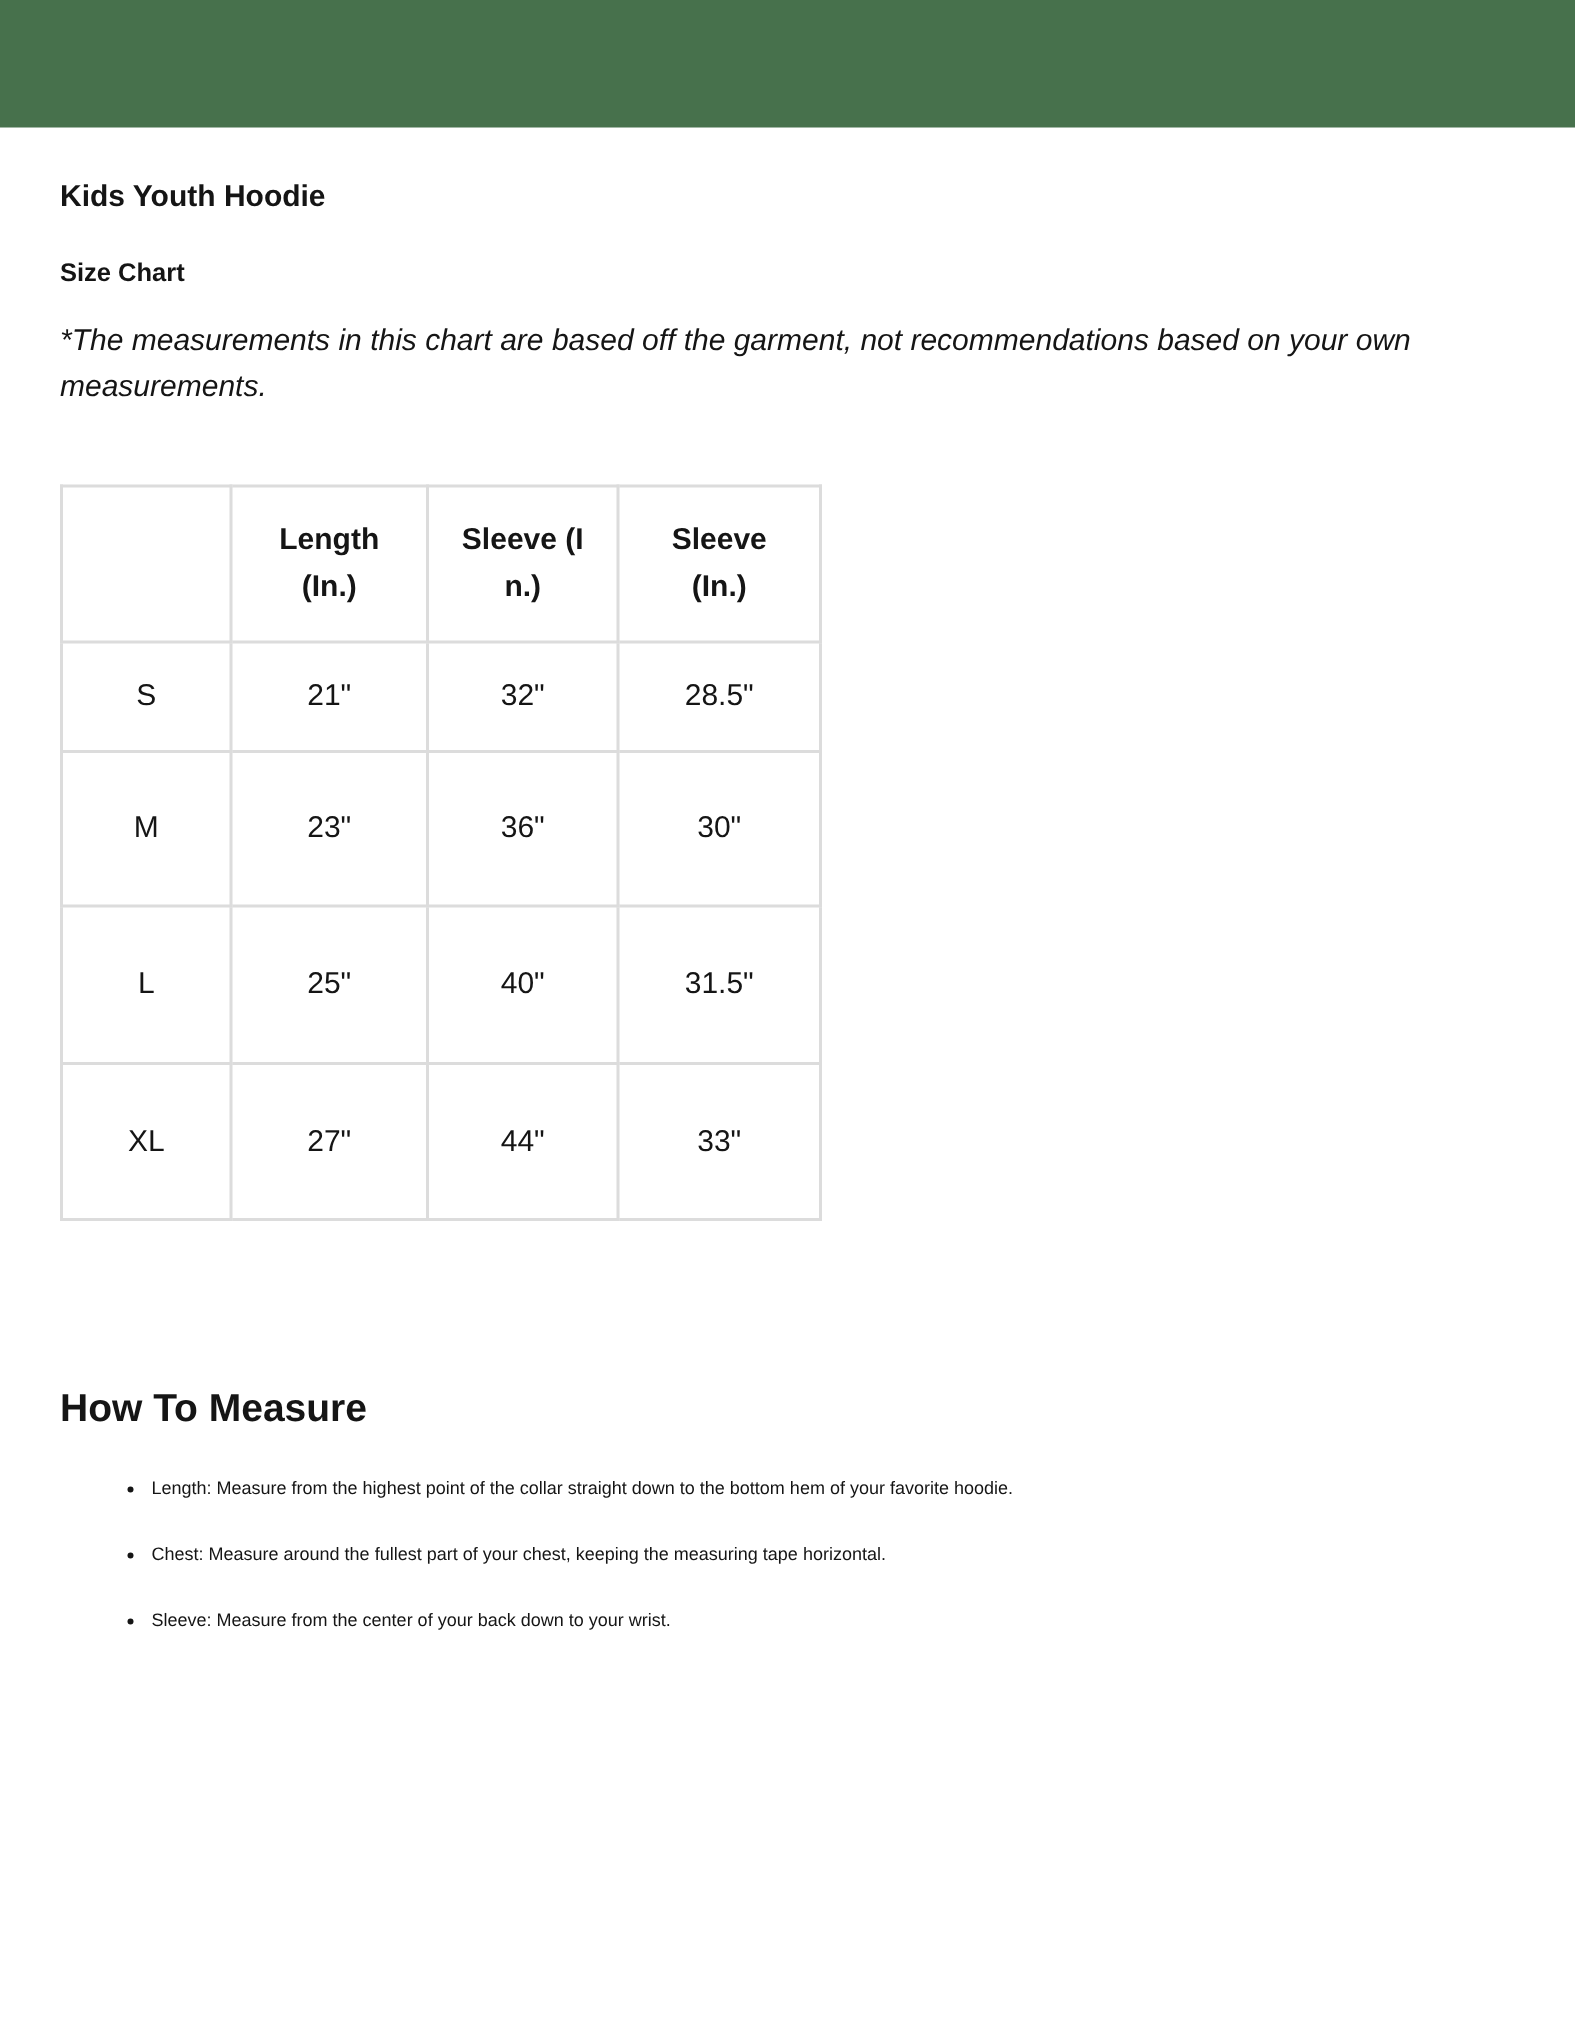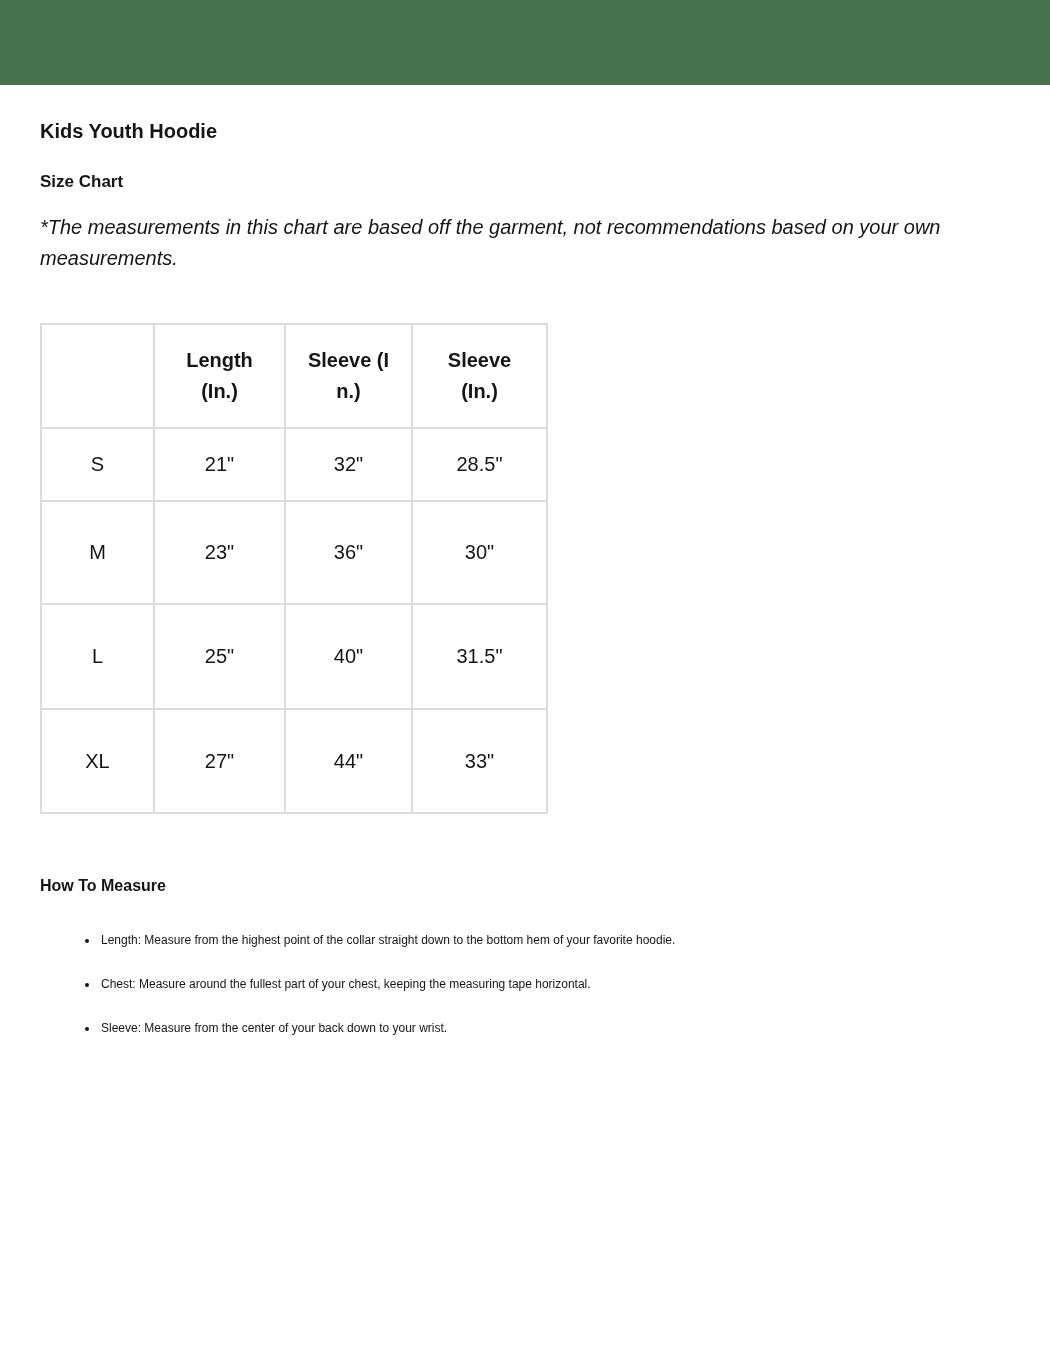--- a/index.html
+++ b/index.html
@@ -74,22 +74,22 @@
   tr.r-head { height: 104px; margin-left: 20px; }
   tr.r-0 { height: 73px; }
   tr.r-1 { height: 103px; }
   tr.r-2 { height: 105px; }
   tr.r-3 { height: 104px; padding-left: 34px; }
   th .hline { display: block; line-height: 31px; font-weight: bold; }
   td.size-label { font-weight: bold; }
   td.cell-low  { padding-top: 31px; }    
   td.cell-high { padding-bottom: 31px; } 
   .how-heading {
-    margin-top: 62px;
-    font-size: 16px;
+    margin-top: 114px;
+    font-size: 26px;
     font-weight: bold;
     line-height: 20px;
   }
   ul.measure-list {
     margin: 29px 0 0 0;
     padding-left: 59px;
     list-style: disc;
   }
   ul.measure-list li {
     max-width: 918px;

